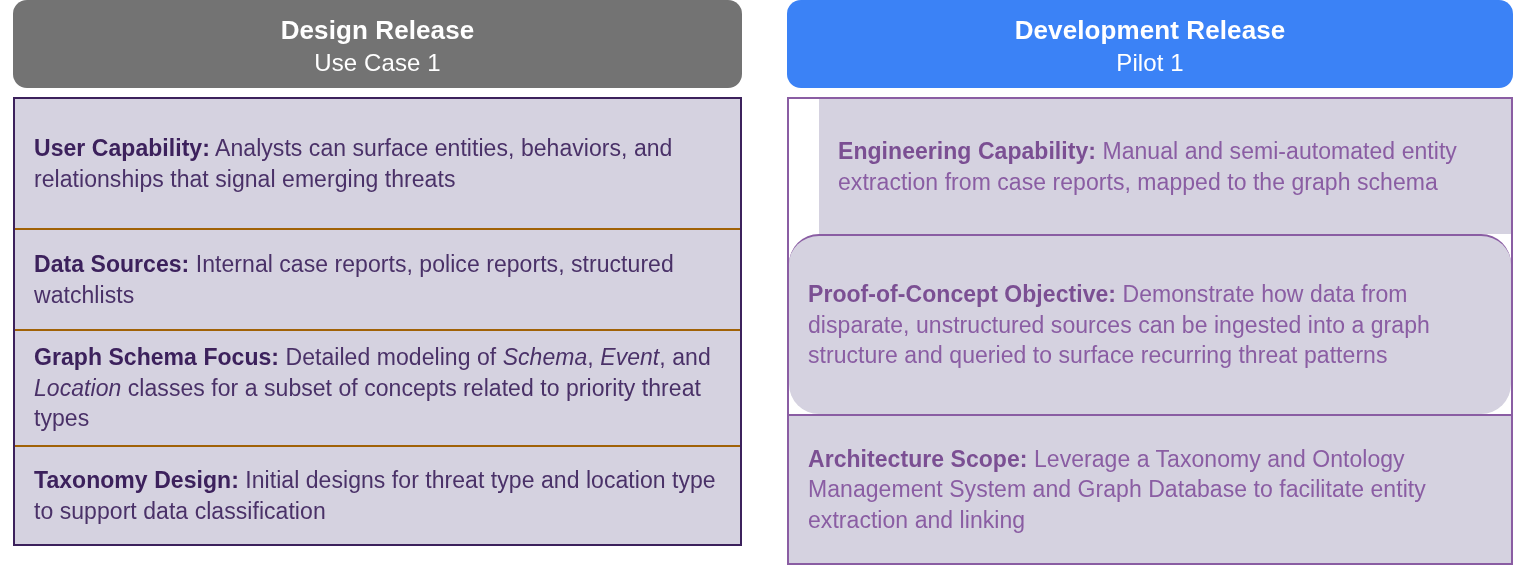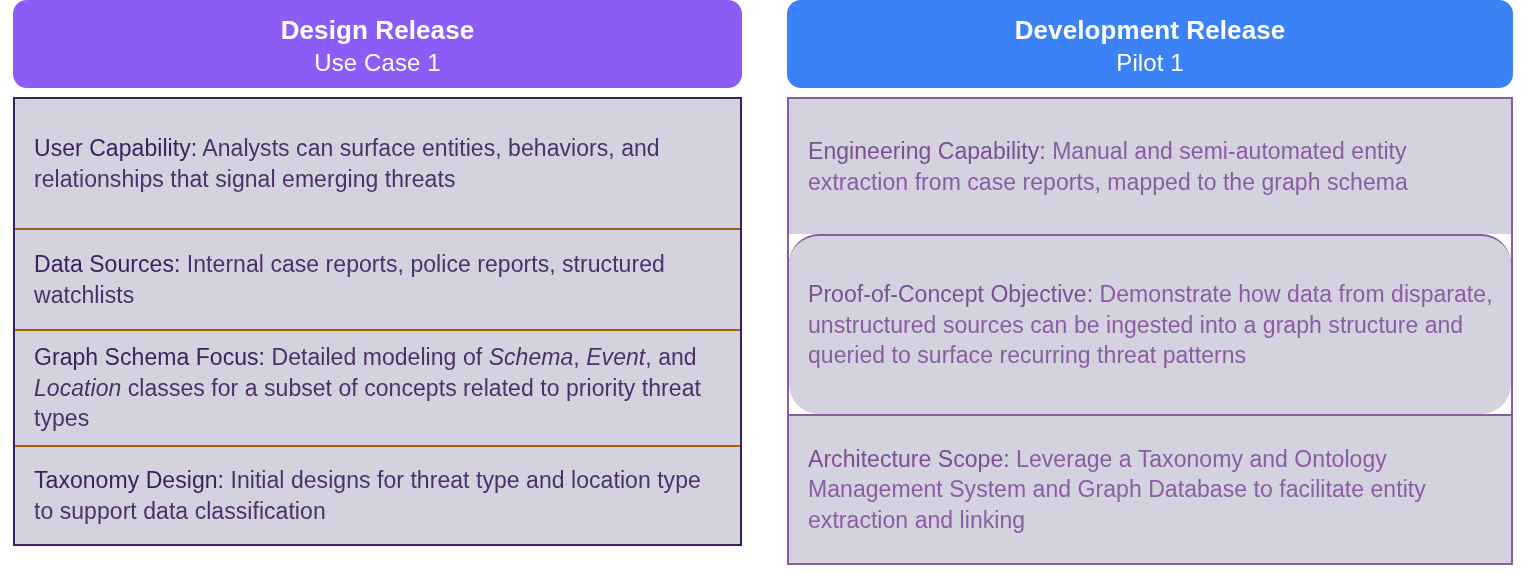--- a/index.html
+++ b/index.html
@@ -45,21 +45,21 @@
     line-height: 1.28;
     letter-spacing: .1px;
   }
   .release-header .subtitle {
     font-size: 24px;
     font-weight: normal;
     line-height: 1.3;
     letter-spacing: .1px;
   }
   .header-design {
-    background: #8b5cf6;
+    background: #737373;
   }
   .header-development {
     background: #3b82f6;
   }
 
   
   .release-table {
     box-sizing: border-box;
     display: flex;
     flex-direction: column;
@@ -89,37 +89,37 @@
 
   .row-text {
     font-size: 23px;
     line-height: 1.33;
     letter-spacing: .05px;
   }
   .release-table.left .row-text  { color: #4A3168; }
   .release-table.right .row-text { color: #8A5DA3; }
 
   .row-label {
-    font-weight: normal;
+    font-weight: bold;
   }
   .release-table.left .row-label  { color: #3C215C; }
   .release-table.right .row-label { color: #7B4F93; }
 
   .row-text em {
     font-style: italic;
   }
 
   
   .release-table.left  .release-row:nth-child(1) { flex: 0 0 129px; }
   .release-table.left  .release-row:nth-child(2) { flex: 0 0 101px; }
   .release-table.left  .release-row:nth-child(3) { flex: 0 0 116px; }
   .release-table.left  .release-row:nth-child(4) { flex: 1 1 auto; }
 
   
-  .release-table.right .release-row:nth-child(1) { flex: 0 0 135px; }
+  .release-table.right .release-row:nth-child(1) { flex: 0 0 135px; margin-left: 30px; }
   .release-table.right .release-row:nth-child(2) { flex: 0 0 180px; border-radius: 30px; }
   .release-table.right .release-row:nth-child(3) { flex: 1 1 auto; }
 </style>
 </head>
 <body>
 
 <div class="board">
 
   <div class="column column-left">
 

